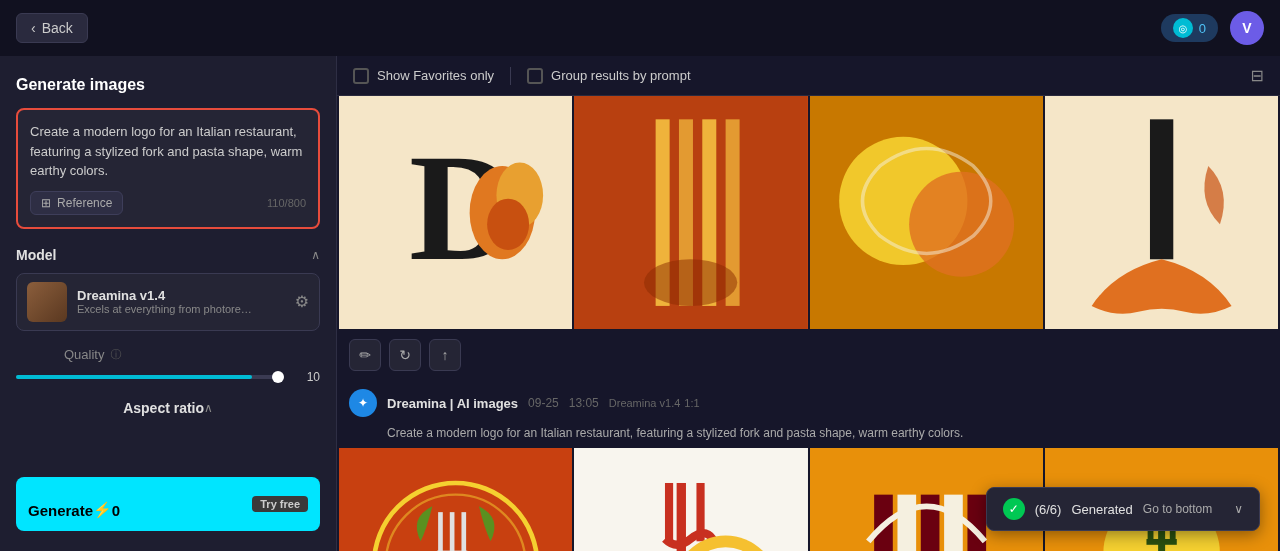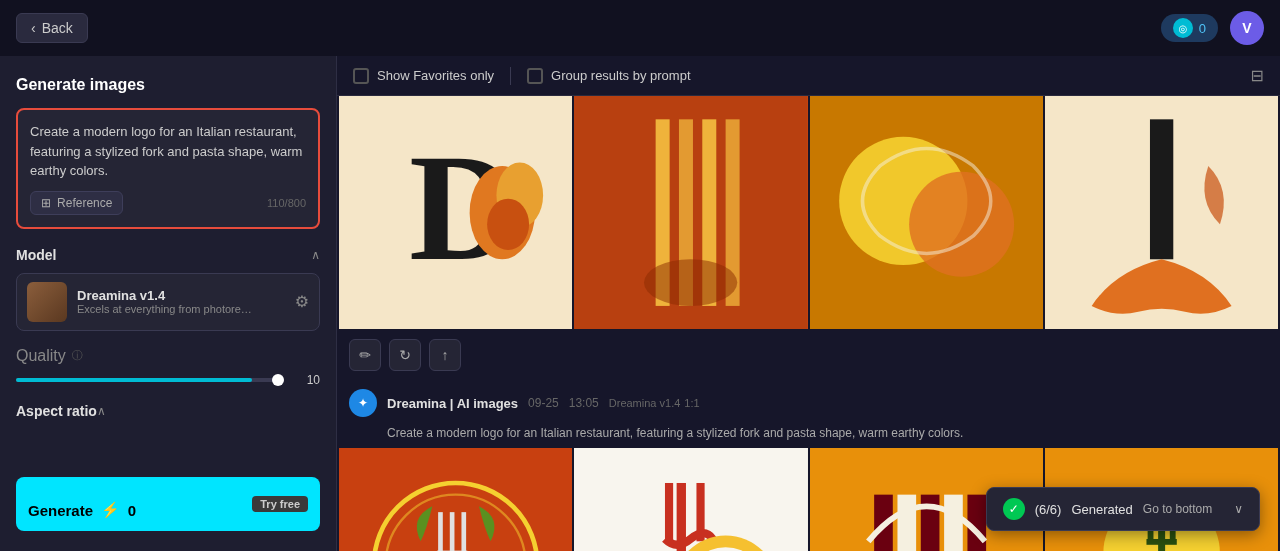--- a/index.html
+++ b/index.html
@@ -190,22 +190,23 @@
       font-size: 16px;
       cursor: pointer;
     }
     .quality-row {
       display: flex;
       align-items: center;
       gap: 6px;
       margin-bottom: 8px;
     }
     .quality-label {
-      font-size: 16px;
+      font-size: 13px;
       color: #888;
+      margin-left: 48px;
     }
     .info-icon {
       color: #555;
       font-size: 11px;
     }
     .quality-slider-row {
       display: flex;
       align-items: center;
       gap: 22px;
       margin-bottom: 16px;
@@ -235,21 +236,21 @@
     }
     .quality-value {
       font-size: 12px;
       color: #ccc;
       min-width: 20px;
       text-align: right;
     }
     .aspect-section {
       display: flex;
       align-items: center;
-      justify-content: flex-start;
+      justify-content: center;
       margin-bottom: 10px;
     }
     .aspect-label {
       font-size: 14px;
       font-weight: 600;
       color: #e0e0e0;
     }
     
     .generate-area {
       margin-top: auto;
@@ -265,21 +266,20 @@
       align-items: center;
       justify-content: space-between;
       cursor: pointer;
       font-size: 15px;
       font-weight: 600;
       color: #000;
     }
     .generate-left {
       display: flex;
       align-items: center;
-      gap: 8px;
       margin-top: 12px;
     }
     .try-free-badge {
       background: #3a3a3a;
       color: #ccc;
       font-size: 11px;
       border-radius: 4px;
       padding: 2px 8px;
     }
     

